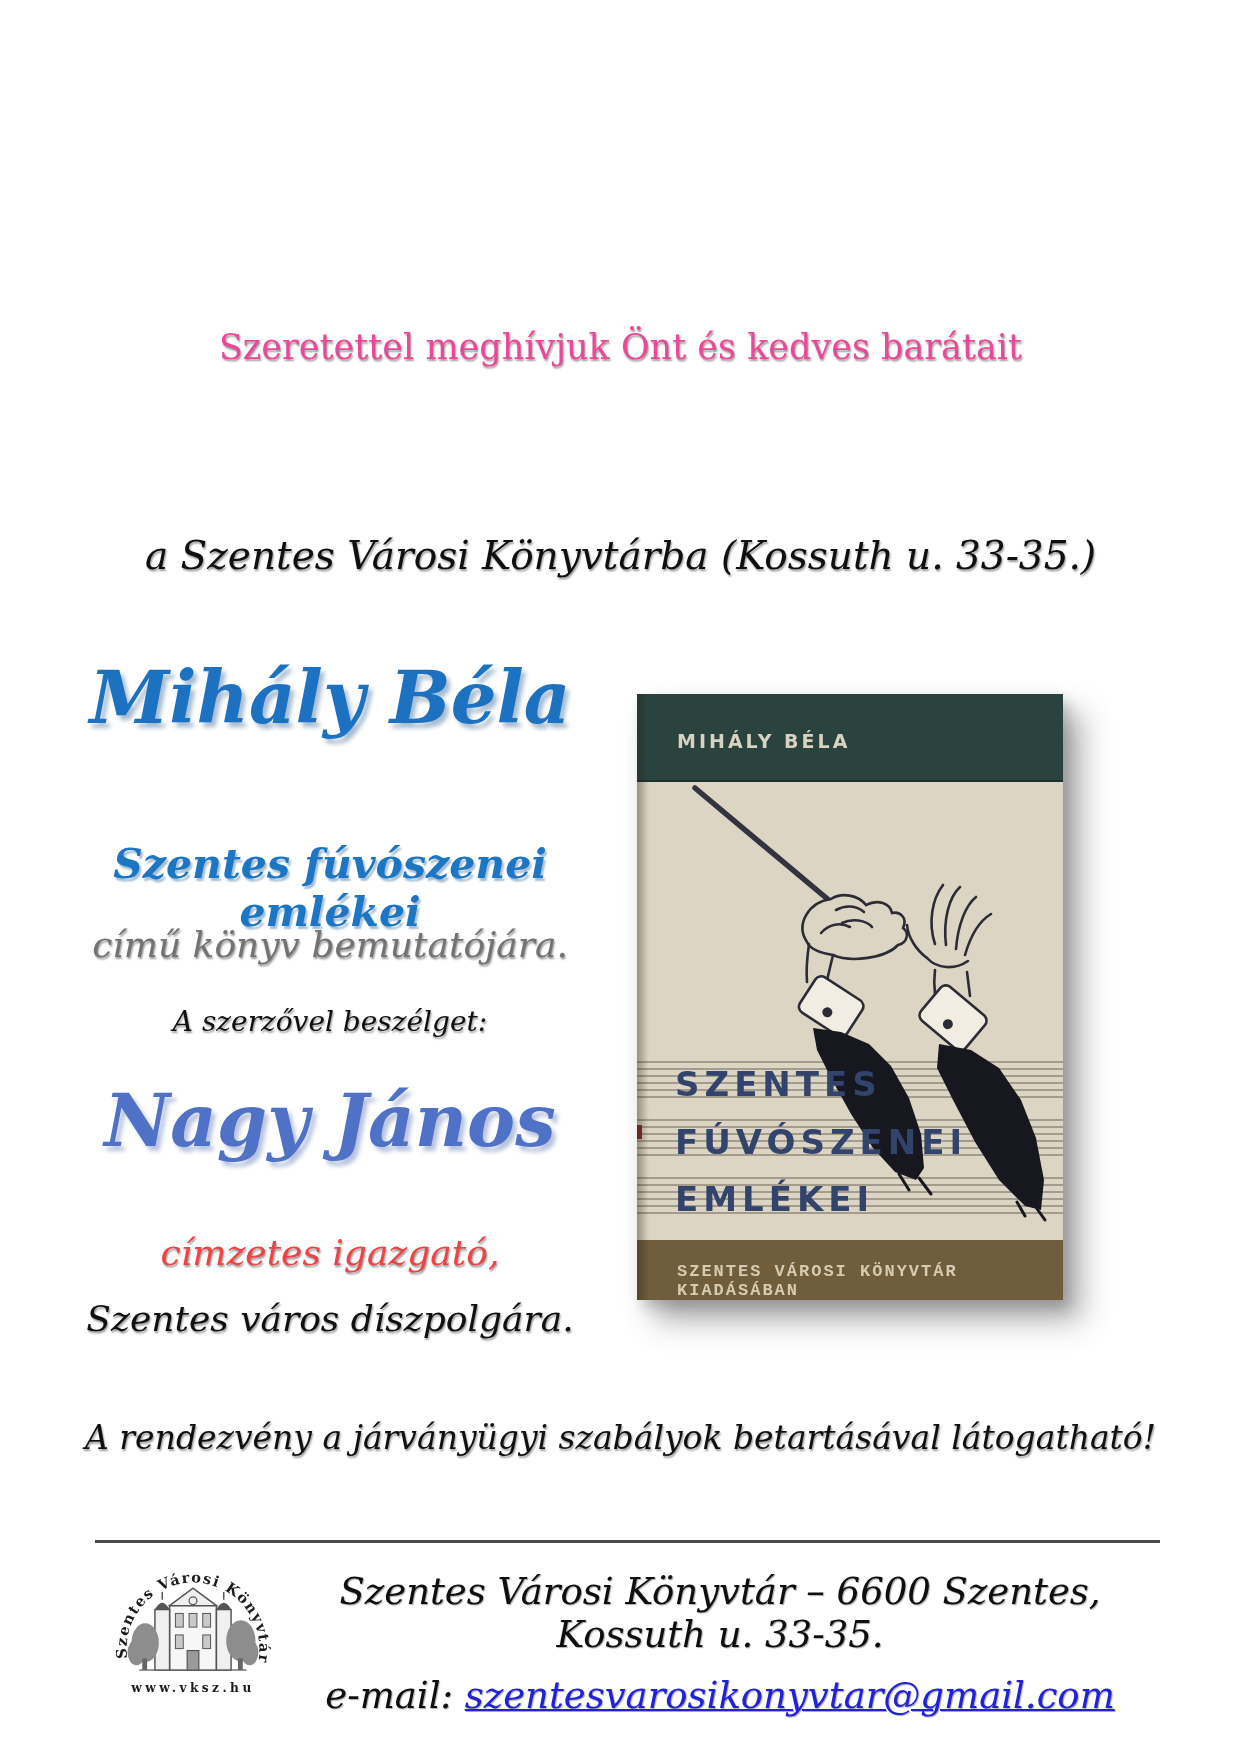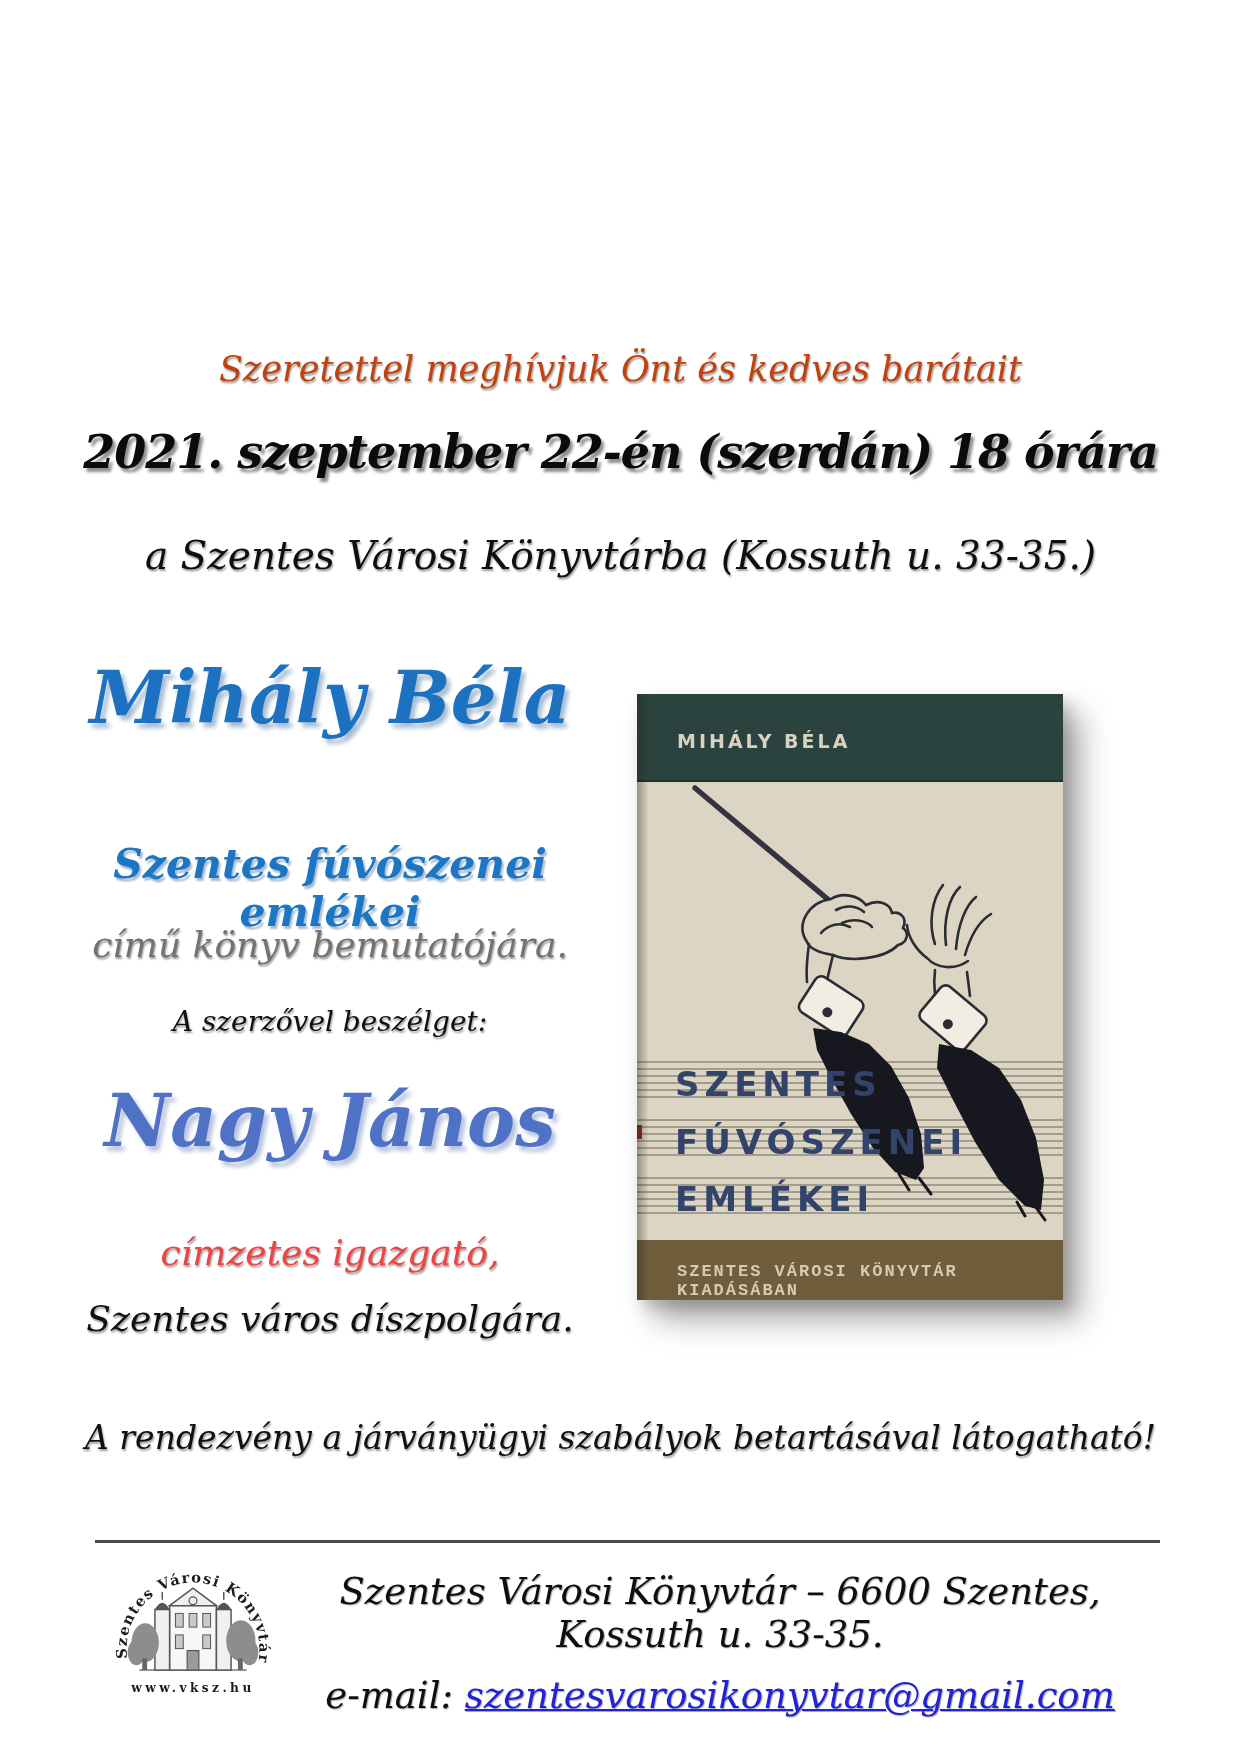--- a/index.html
+++ b/index.html
@@ -10,21 +10,21 @@
   }
   .abs{position:absolute;}
   .center{left:0;width:100%;text-align:center;}
 
   
   .main-title{
     top:72px;font-style:italic;font-weight:700;font-size:142px;line-height:1.35;
     color:#1c72c1;text-shadow:5px 6px 5px #a8bdd2;letter-spacing:2px;
   }
   .intro-line{
-    top:349px;font-style:italic;font-size:35px;color:#c2410c;
+    top:327px;font-size:35px;color:#ec4899;
     text-shadow:1px 2px 2px #9a9a9a;
   }
   .date-line{
     top:425px;font-style:italic;font-weight:700;font-size:46px;color:#0b0b0b;
     letter-spacing:-1px;text-shadow:3px 4px 3px #8f8f8f;
   }
   .location-line{
     top:533px;font-style:italic;font-size:39px;color:#0f0f0f;
     text-shadow:1px 2px 2px #9a9a9a;
   }
@@ -99,21 +99,20 @@
   }
   .footer-text .f-line{margin-bottom:9px;text-shadow:1px 1px 1px #aaa;margin-top:18px;}
   a.f-link{color:#2121d8;text-decoration:underline;text-decoration-thickness:2px;}
 </style>
 </head>
 <body>
 
 <div id="page">
 
   <div class="abs center intro-line">Szeretettel meghívjuk Önt és kedves barátait</div>
-  <div class="abs center date-line">2021. szeptember 22-én (szerdán) 18 órára</div>
   <div class="abs center location-line">a Szentes Városi Könyvtárba (Kossuth u. 33-35.)</div>
 
   <div class="abs left-col">
     <div class="author-name">Mihály Béla</div>
     <div class="book-title-script">Szentes fúvószenei emlékei</div>
     <div class="line-cimu">című könyv bemutatójára.</div>
     <div class="line-szerzovel">A szerzővel beszélget:</div>
     <div class="moderator-name">Nagy János</div>
     <div class="line-cimzetes">címzetes igazgató,</div>
     <div class="line-diszp">Szentes város díszpolgára.</div>

